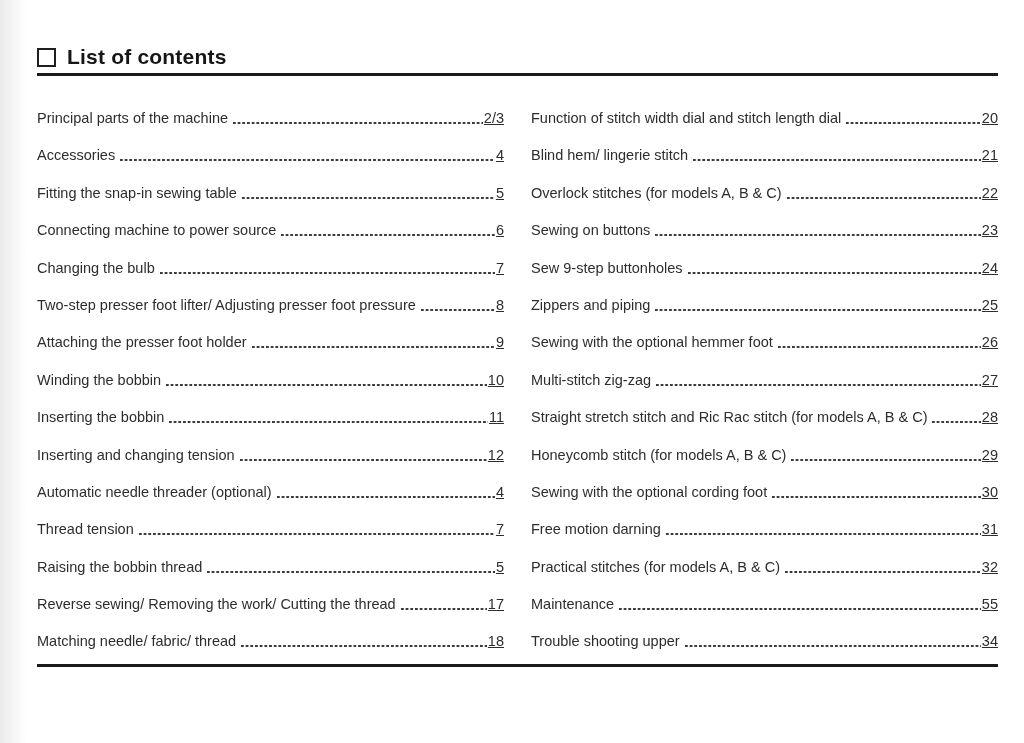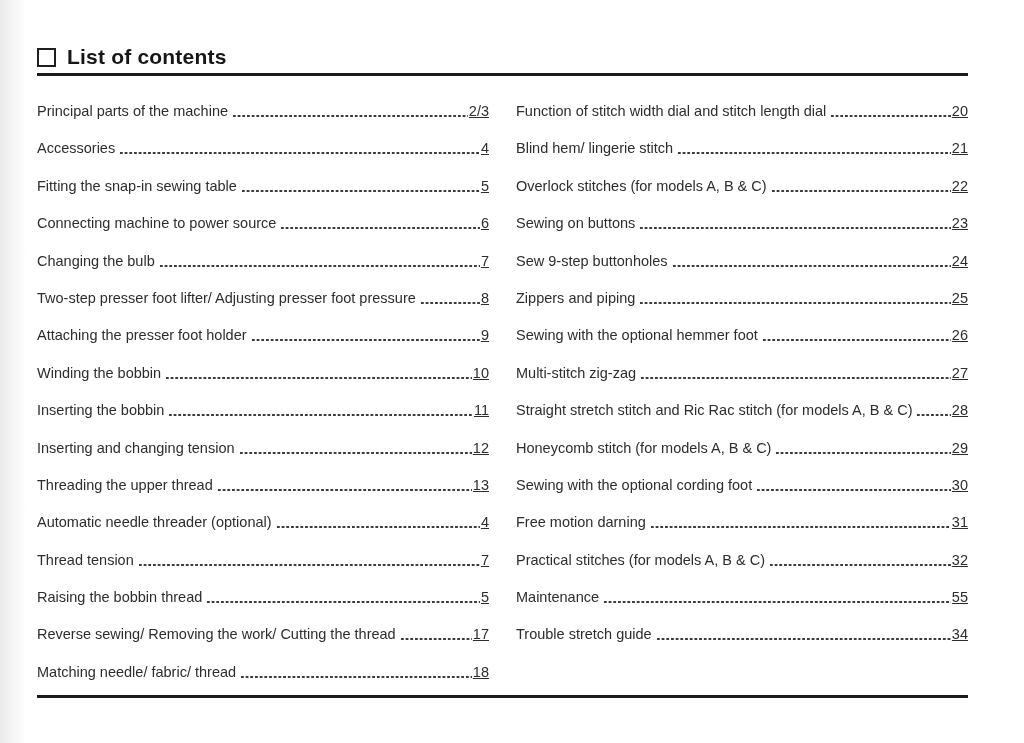--- a/index.html
+++ b/index.html
@@ -20,21 +20,21 @@
     left: 0; top: 0;
     width: 26px; height: 100%;
     background: linear-gradient(90deg, #eaeaea 0%, #f6f6f6 55%, rgba(255,255,255,0) 100%);
     pointer-events: none;
   }
   .page {
     position: relative;
     box-sizing: border-box;
     width: 1024px;
     height: 611px;
-    padding: 45px 56px 0 37px;
+    padding: 45px 26px 0 37px;
   }
   .title-row {
     display: flex;
     align-items: center;
     height: 24px;
   }
   .checkbox {
     display: inline-block;
     width: 15px;
     height: 15px;
@@ -53,21 +53,22 @@
   .rule {
     height: 3px;
     background: #1b1b1b;
     width: 100%;
   }
   .top-rule { margin-top: 4px; }
   .bottom-rule { margin-top: 12px; }
   .toc {
     display: flex;
     gap: 27px;
-    margin-top: 25px;
+    margin-top: 32px;
+    align-items: center;
   }
   .toc-col {
     flex: 1 1 0;
     min-width: 0;
   }
   .toc-row {
     display: flex;
     align-items: flex-end;
     height: 21px;
     margin-bottom: 16.4px;
@@ -158,25 +159,20 @@
           <span class="lbl">Inserting the bobbin</span>
           <span class="leader"></span>
           <span class="pg">11</span>
         </div>
         <div class="toc-row">
           <span class="lbl">Inserting and changing tension</span>
           <span class="leader"></span>
           <span class="pg">12</span>
         </div>
         <div class="toc-row">
-          <span class="lbl">Threading the upper thread</span>
-          <span class="leader"></span>
-          <span class="pg">13</span>
-        </div>
-        <div class="toc-row">
           <span class="lbl">Automatic needle threader (optional)</span>
           <span class="leader"></span>
           <span class="pg">4</span>
         </div>
         <div class="toc-row">
           <span class="lbl">Thread tension</span>
           <span class="leader"></span>
           <span class="pg">7</span>
         </div>
         <div class="toc-row">
@@ -260,21 +256,21 @@
           <span class="lbl">Practical stitches (for models A, B &amp; C)</span>
           <span class="leader"></span>
           <span class="pg">32</span>
         </div>
         <div class="toc-row">
           <span class="lbl">Maintenance</span>
           <span class="leader"></span>
           <span class="pg">55</span>
         </div>
         <div class="toc-row">
-          <span class="lbl">Trouble stretch guide</span>
+          <span class="lbl">Trouble shooting upper</span>
           <span class="leader"></span>
           <span class="pg">34</span>
         </div>
       </section>
   </main>
 
   <div class="rule bottom-rule"></div>
 </div>
 
 </body></html>

